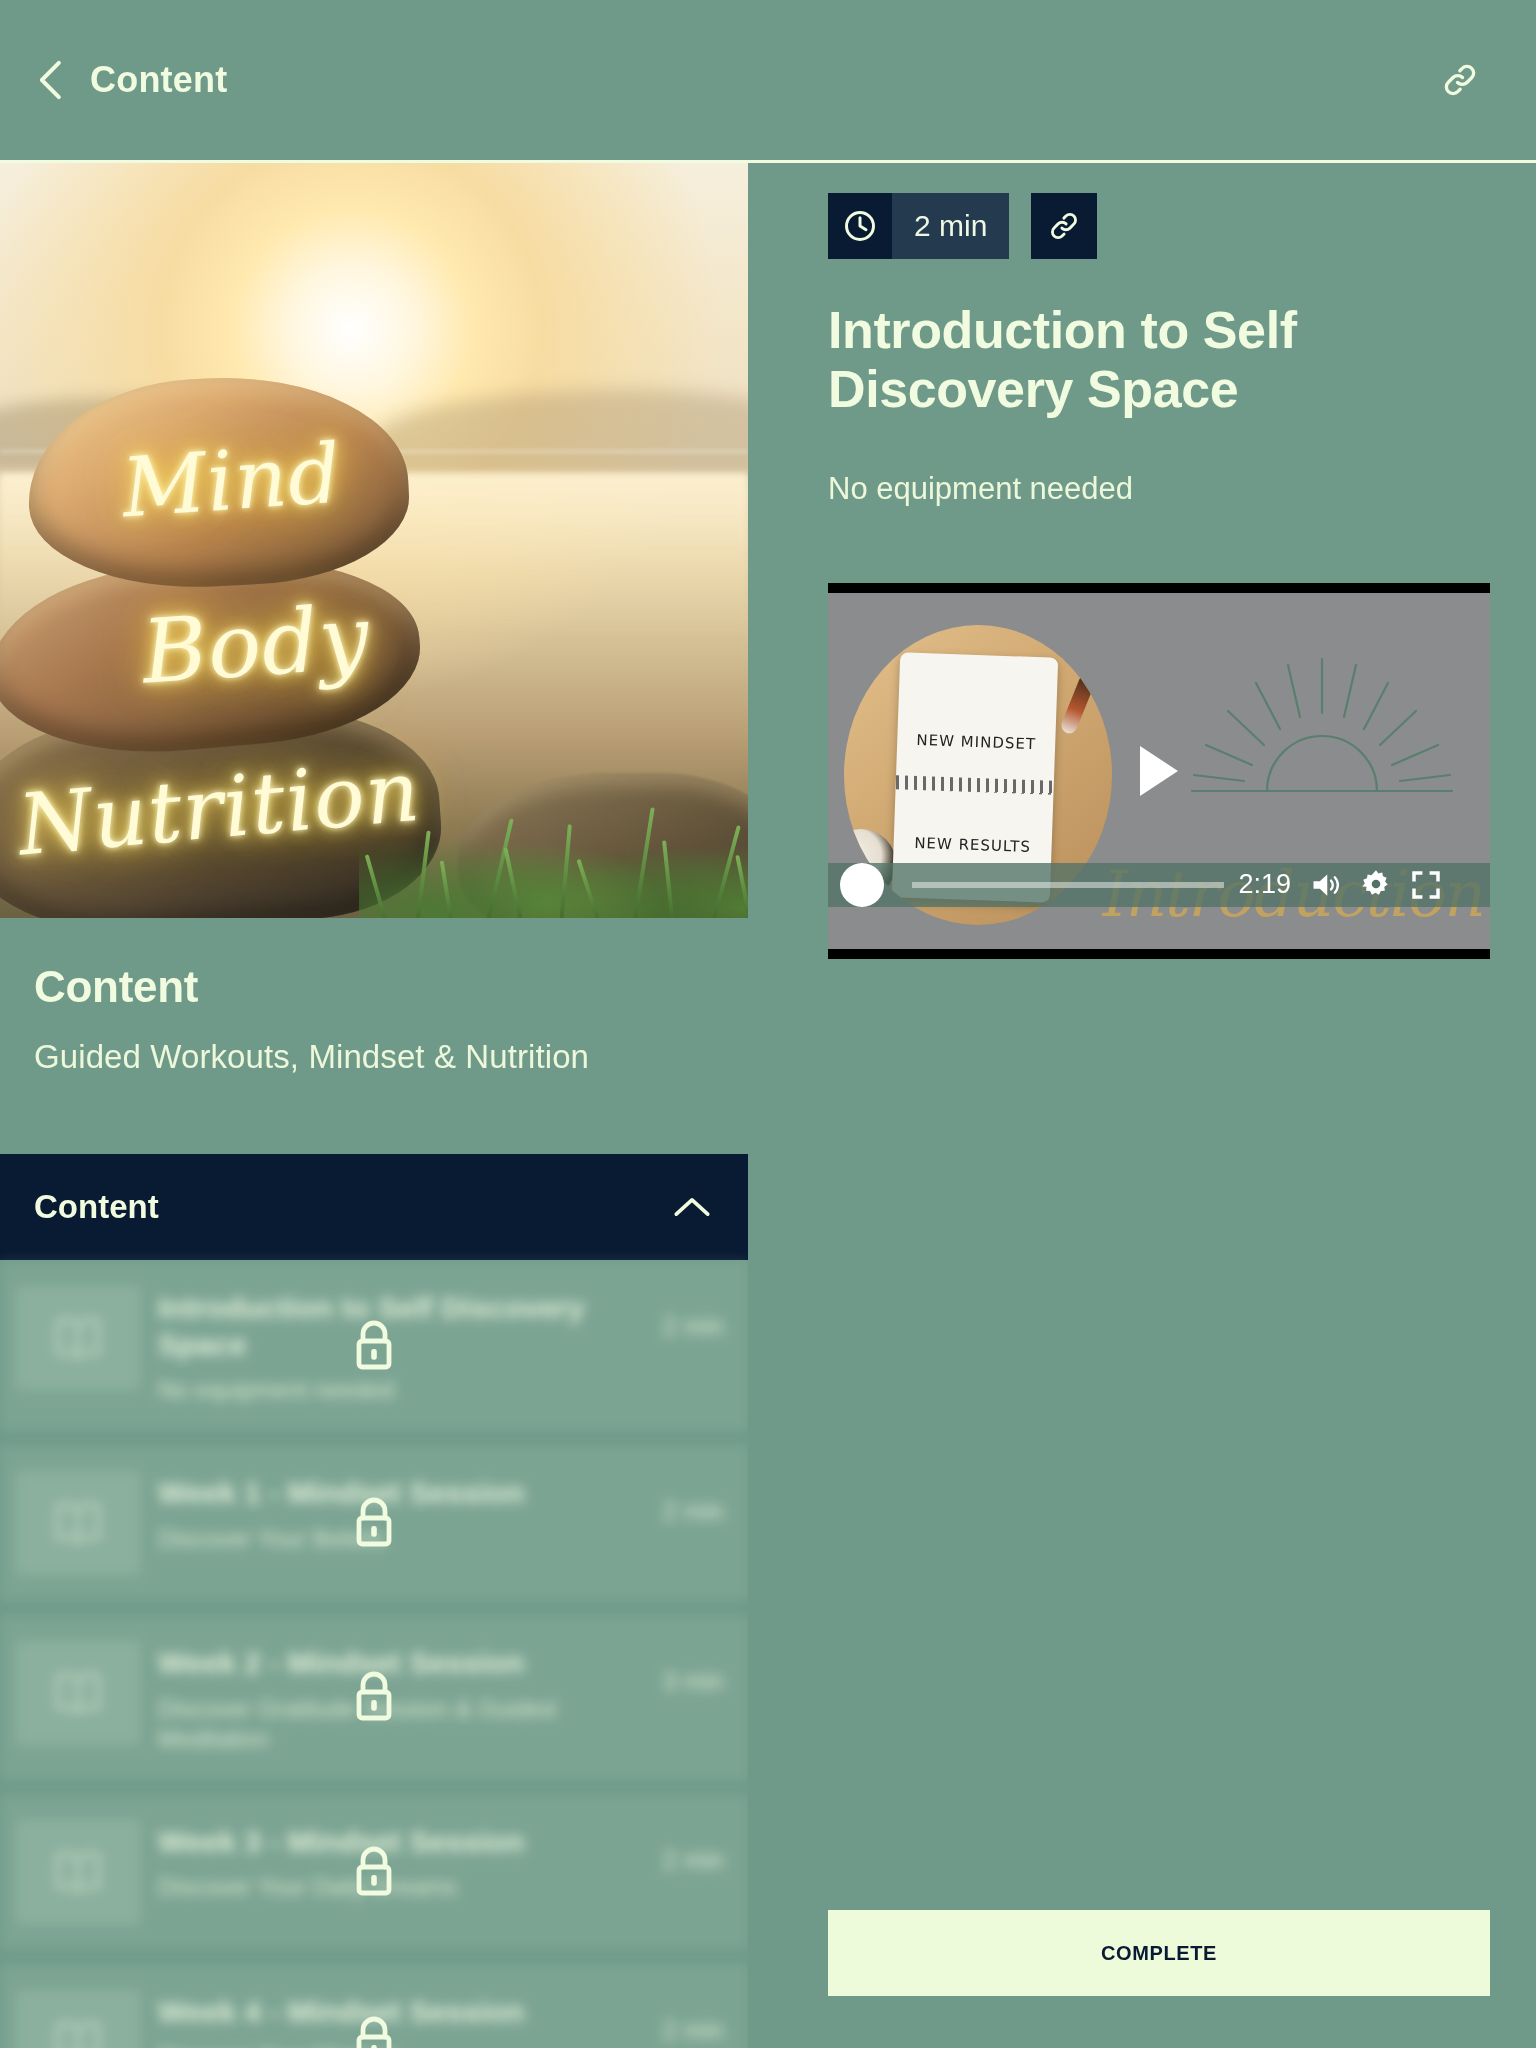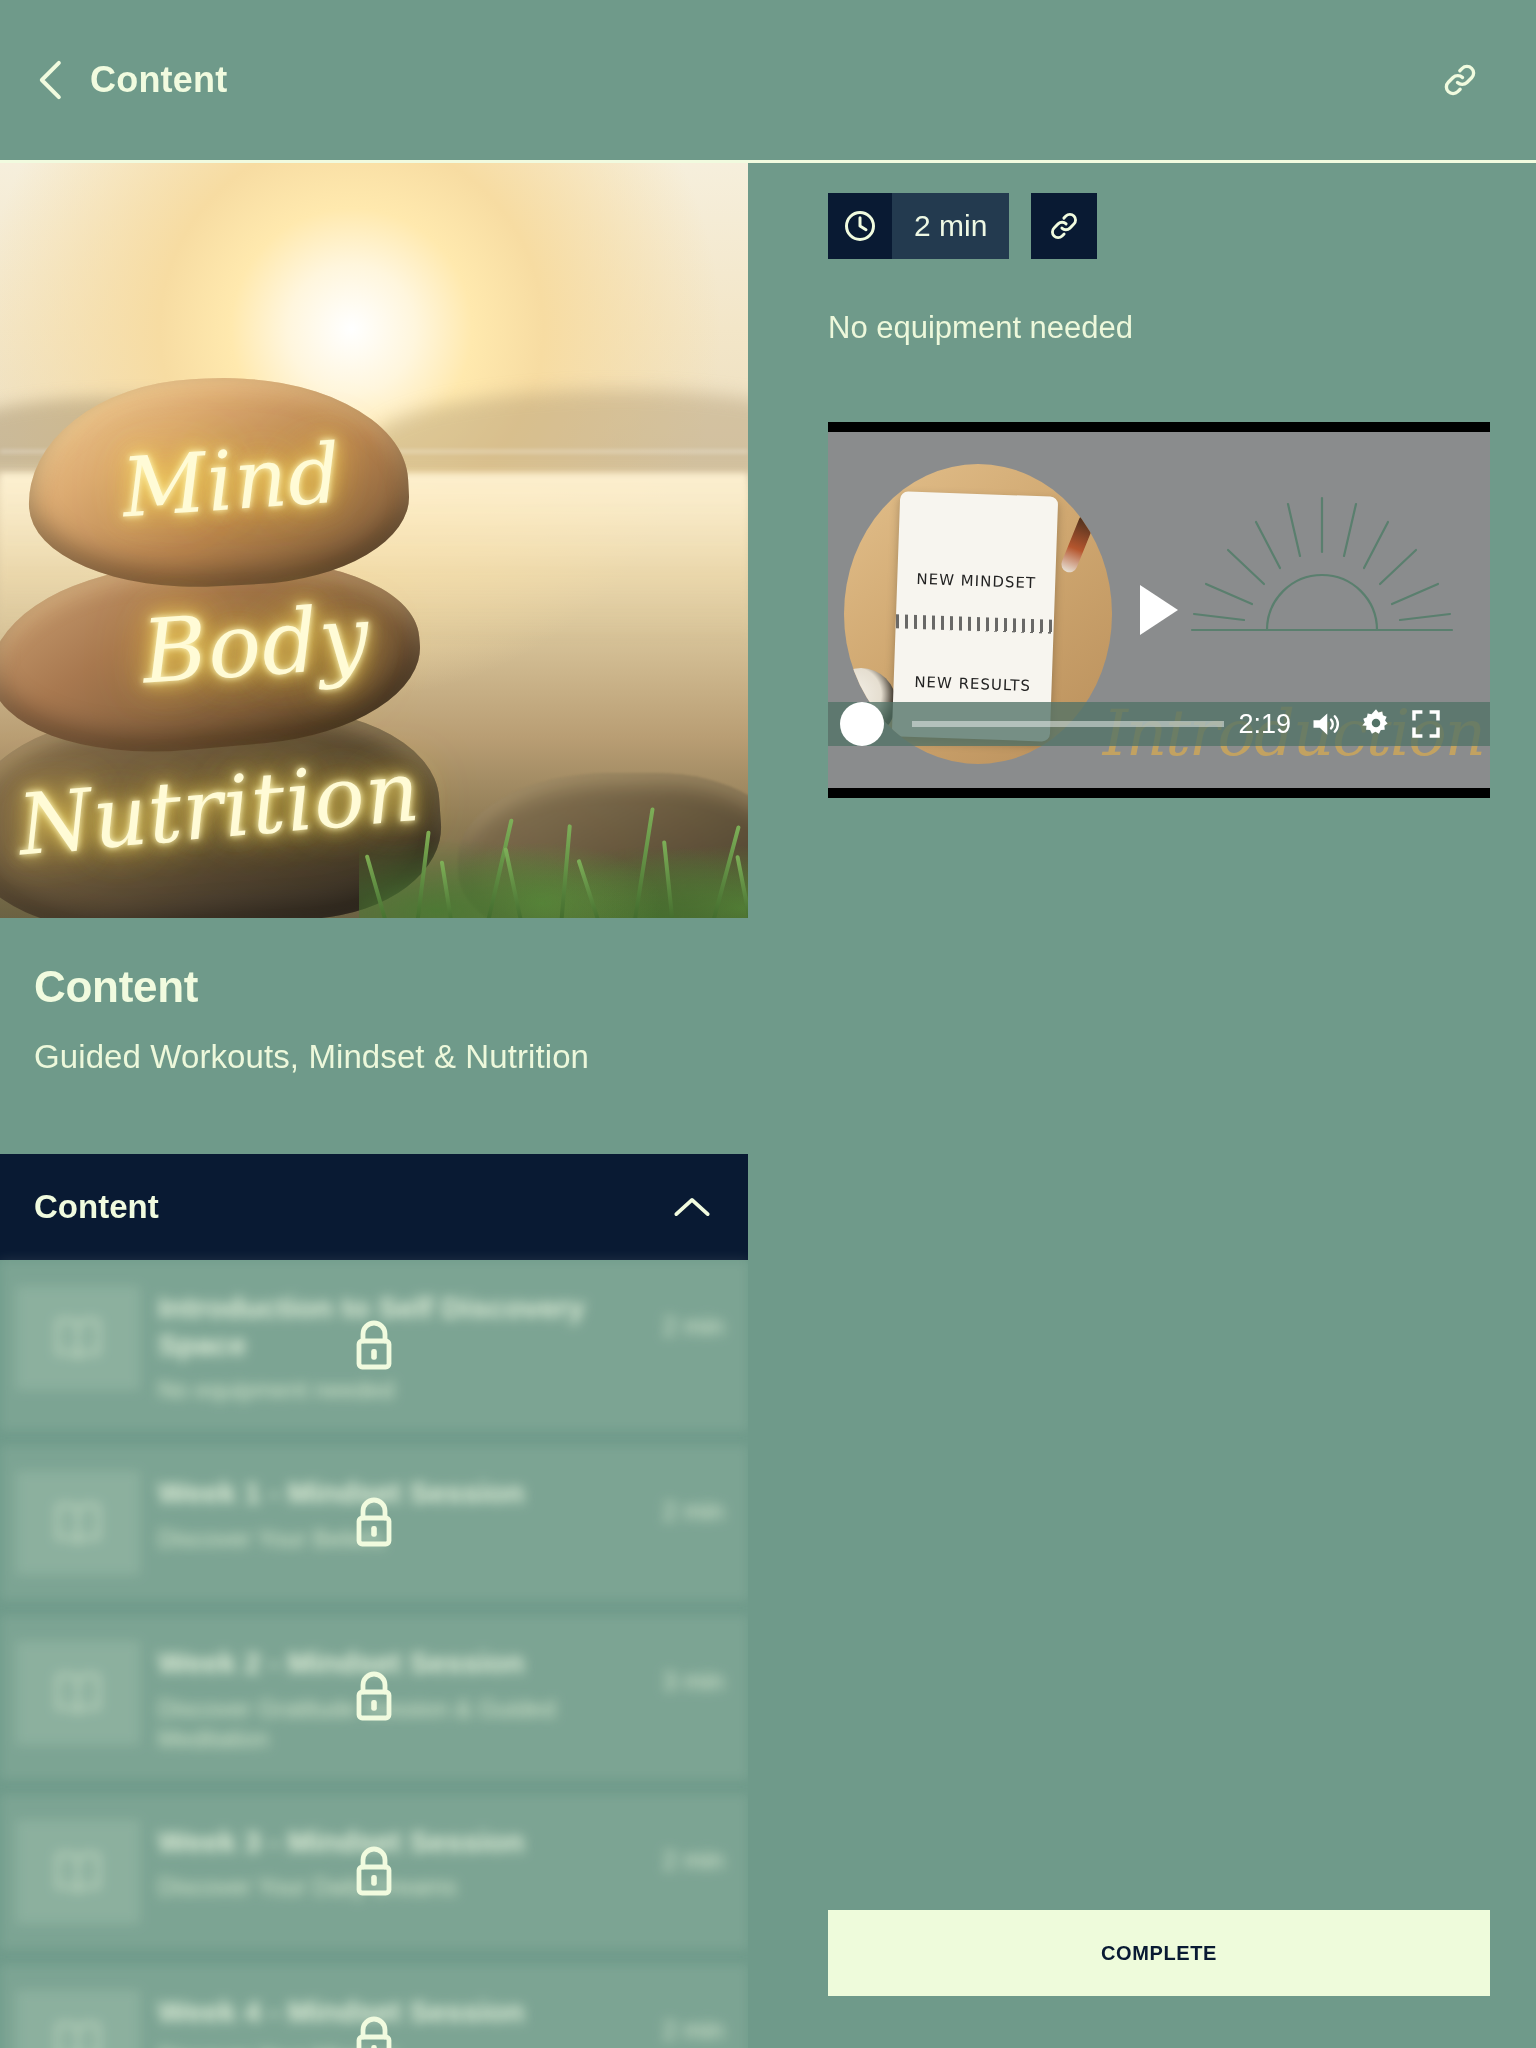--- a/index.html
+++ b/index.html
@@ -661,20 +661,21 @@
       <div class="link-chip">
         <svg viewBox="0 0 24 24">
           <g fill="none" stroke="#f1fbdf" stroke-width="2" stroke-linecap="round">
             <path d="M10.5 13.5a4 4 0 0 0 5.66 0l2.83-2.83a4 4 0 1 0-5.66-5.66L11.9 6.44"></path>
             <path d="M13.5 10.5a4 4 0 0 0-5.66 0L5 13.33a4 4 0 1 0 5.66 5.66l1.42-1.42"></path>
           </g>
         </svg>
       </div>
     </div>
 
+    <div class="lesson-heading">Introduction to Self Discovery Space</div>
     <div class="lesson-subheading">No equipment needed</div>
 
     <div class="player">
       <div class="player-bar-top"></div>
 
       <div class="vid-notebook">
         <div class="vid-cup"></div>
         <div class="vid-pad">
           <div class="vid-pad-t1">NEW MINDSET</div>
           <div class="vid-pad-line"></div>

